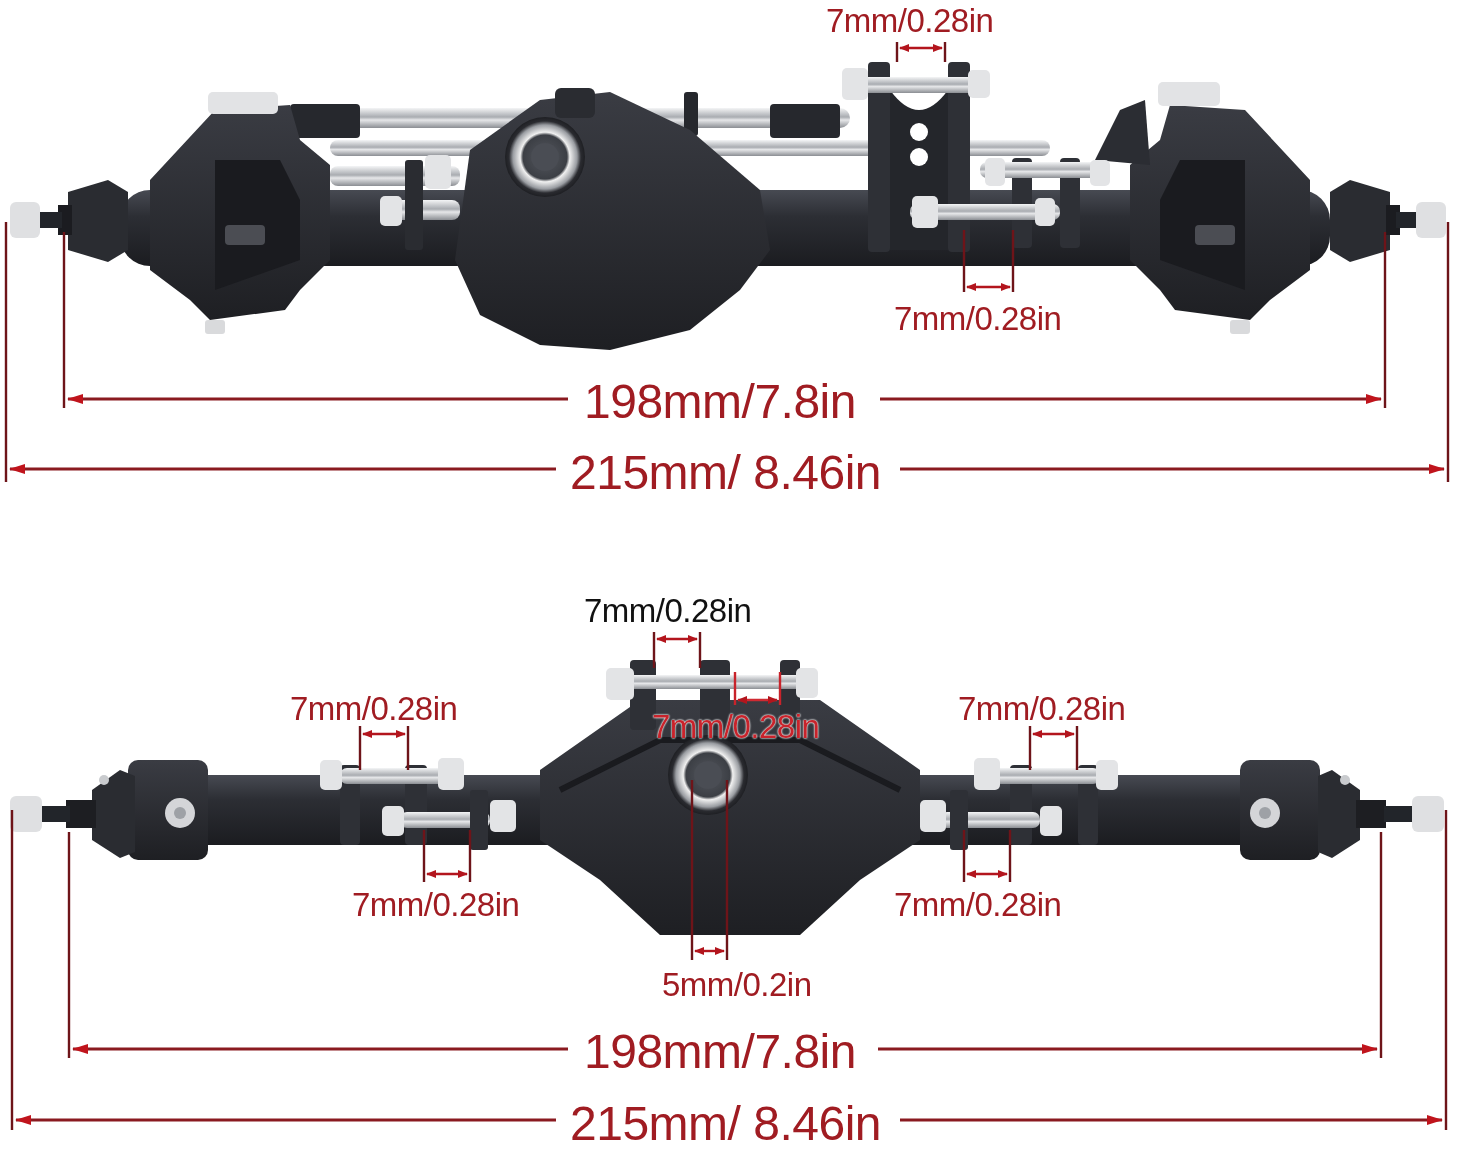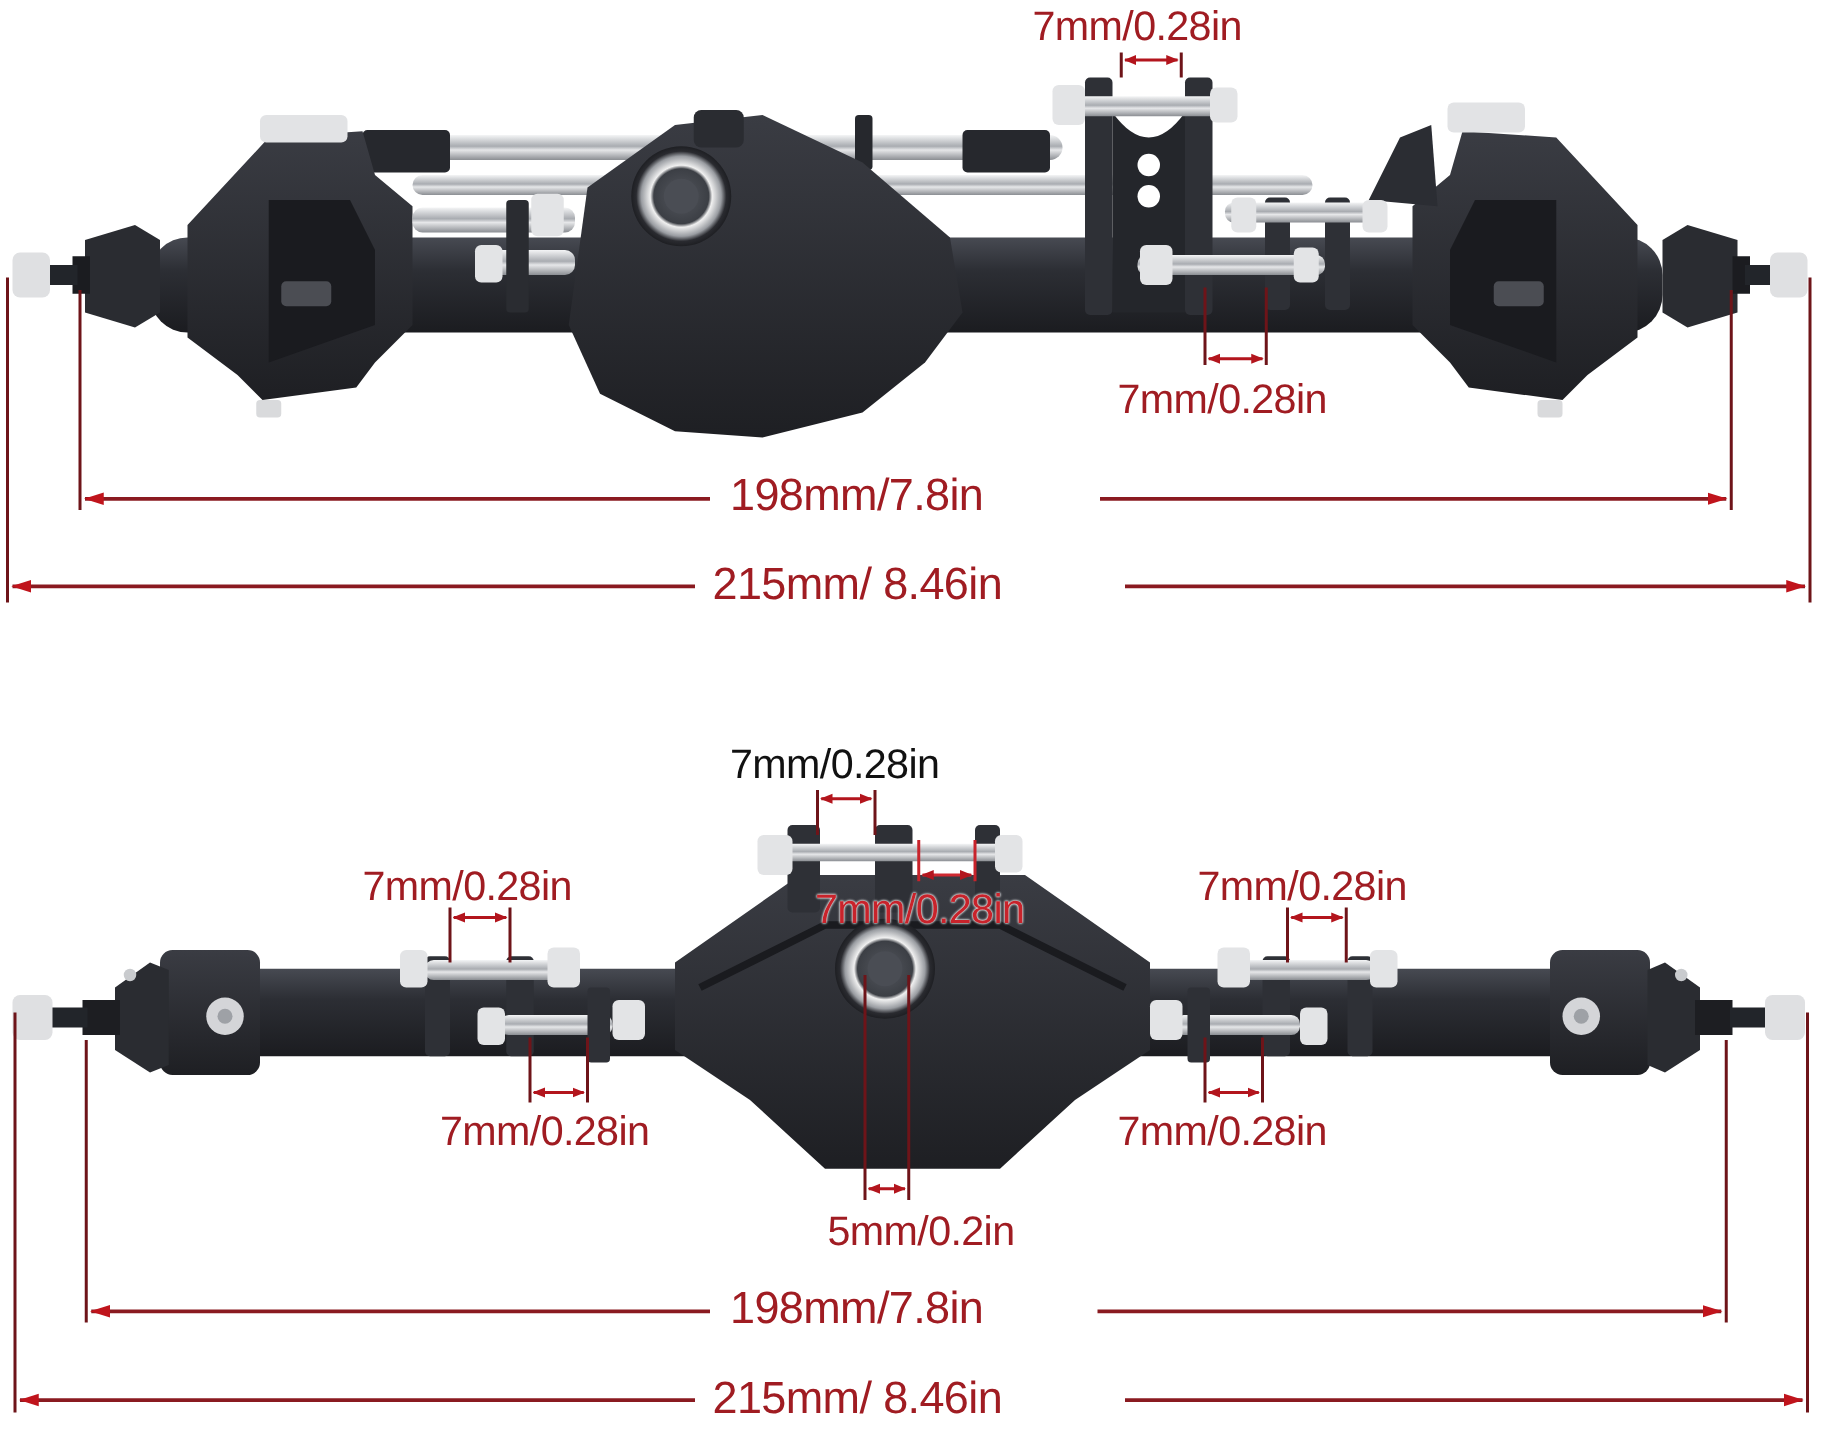--- a/index.html
+++ b/index.html
@@ -1,21 +1,21 @@
 <!DOCTYPE html>
 <html><head>
 <meta charset="utf-8">
 <style>
   html, body { margin: 0; padding: 0; background: #ffffff; }
   body { width: 1458px; height: 1151px; overflow: hidden; position: relative; font-family: "Liberation Sans", "DejaVu Sans", sans-serif; }
   #stage { position: absolute; left: 0; top: 0; width: 1458px; height: 1151px; border-radius: 11px; }
   svg { position: absolute; left: 0; top: 0; }
   .lbl { position: absolute; white-space: nowrap; font-family: "Liberation Sans", "DejaVu Sans", sans-serif; color: #a01c22; letter-spacing: -0.5px; line-height: 1; }
   .lbl.small { font-size: 33px; }
-  .lbl.large { font-size: 36px; }
+  .lbl.large { font-size: 48px; }
   .lbl.dark { color: #111111; }
   .lbl.onbody { color: #c8232b; text-shadow: 0 0 2px #ffffff, 0 0 2px #ffffff; }
   .lbl.bg { background: #ffffff; padding: 0 14px; }
 </style>
 </head>
 <body>
 
 <div id="stage">
 
 <svg width="1458" height="1151" viewBox="0 0 1458 1151">

